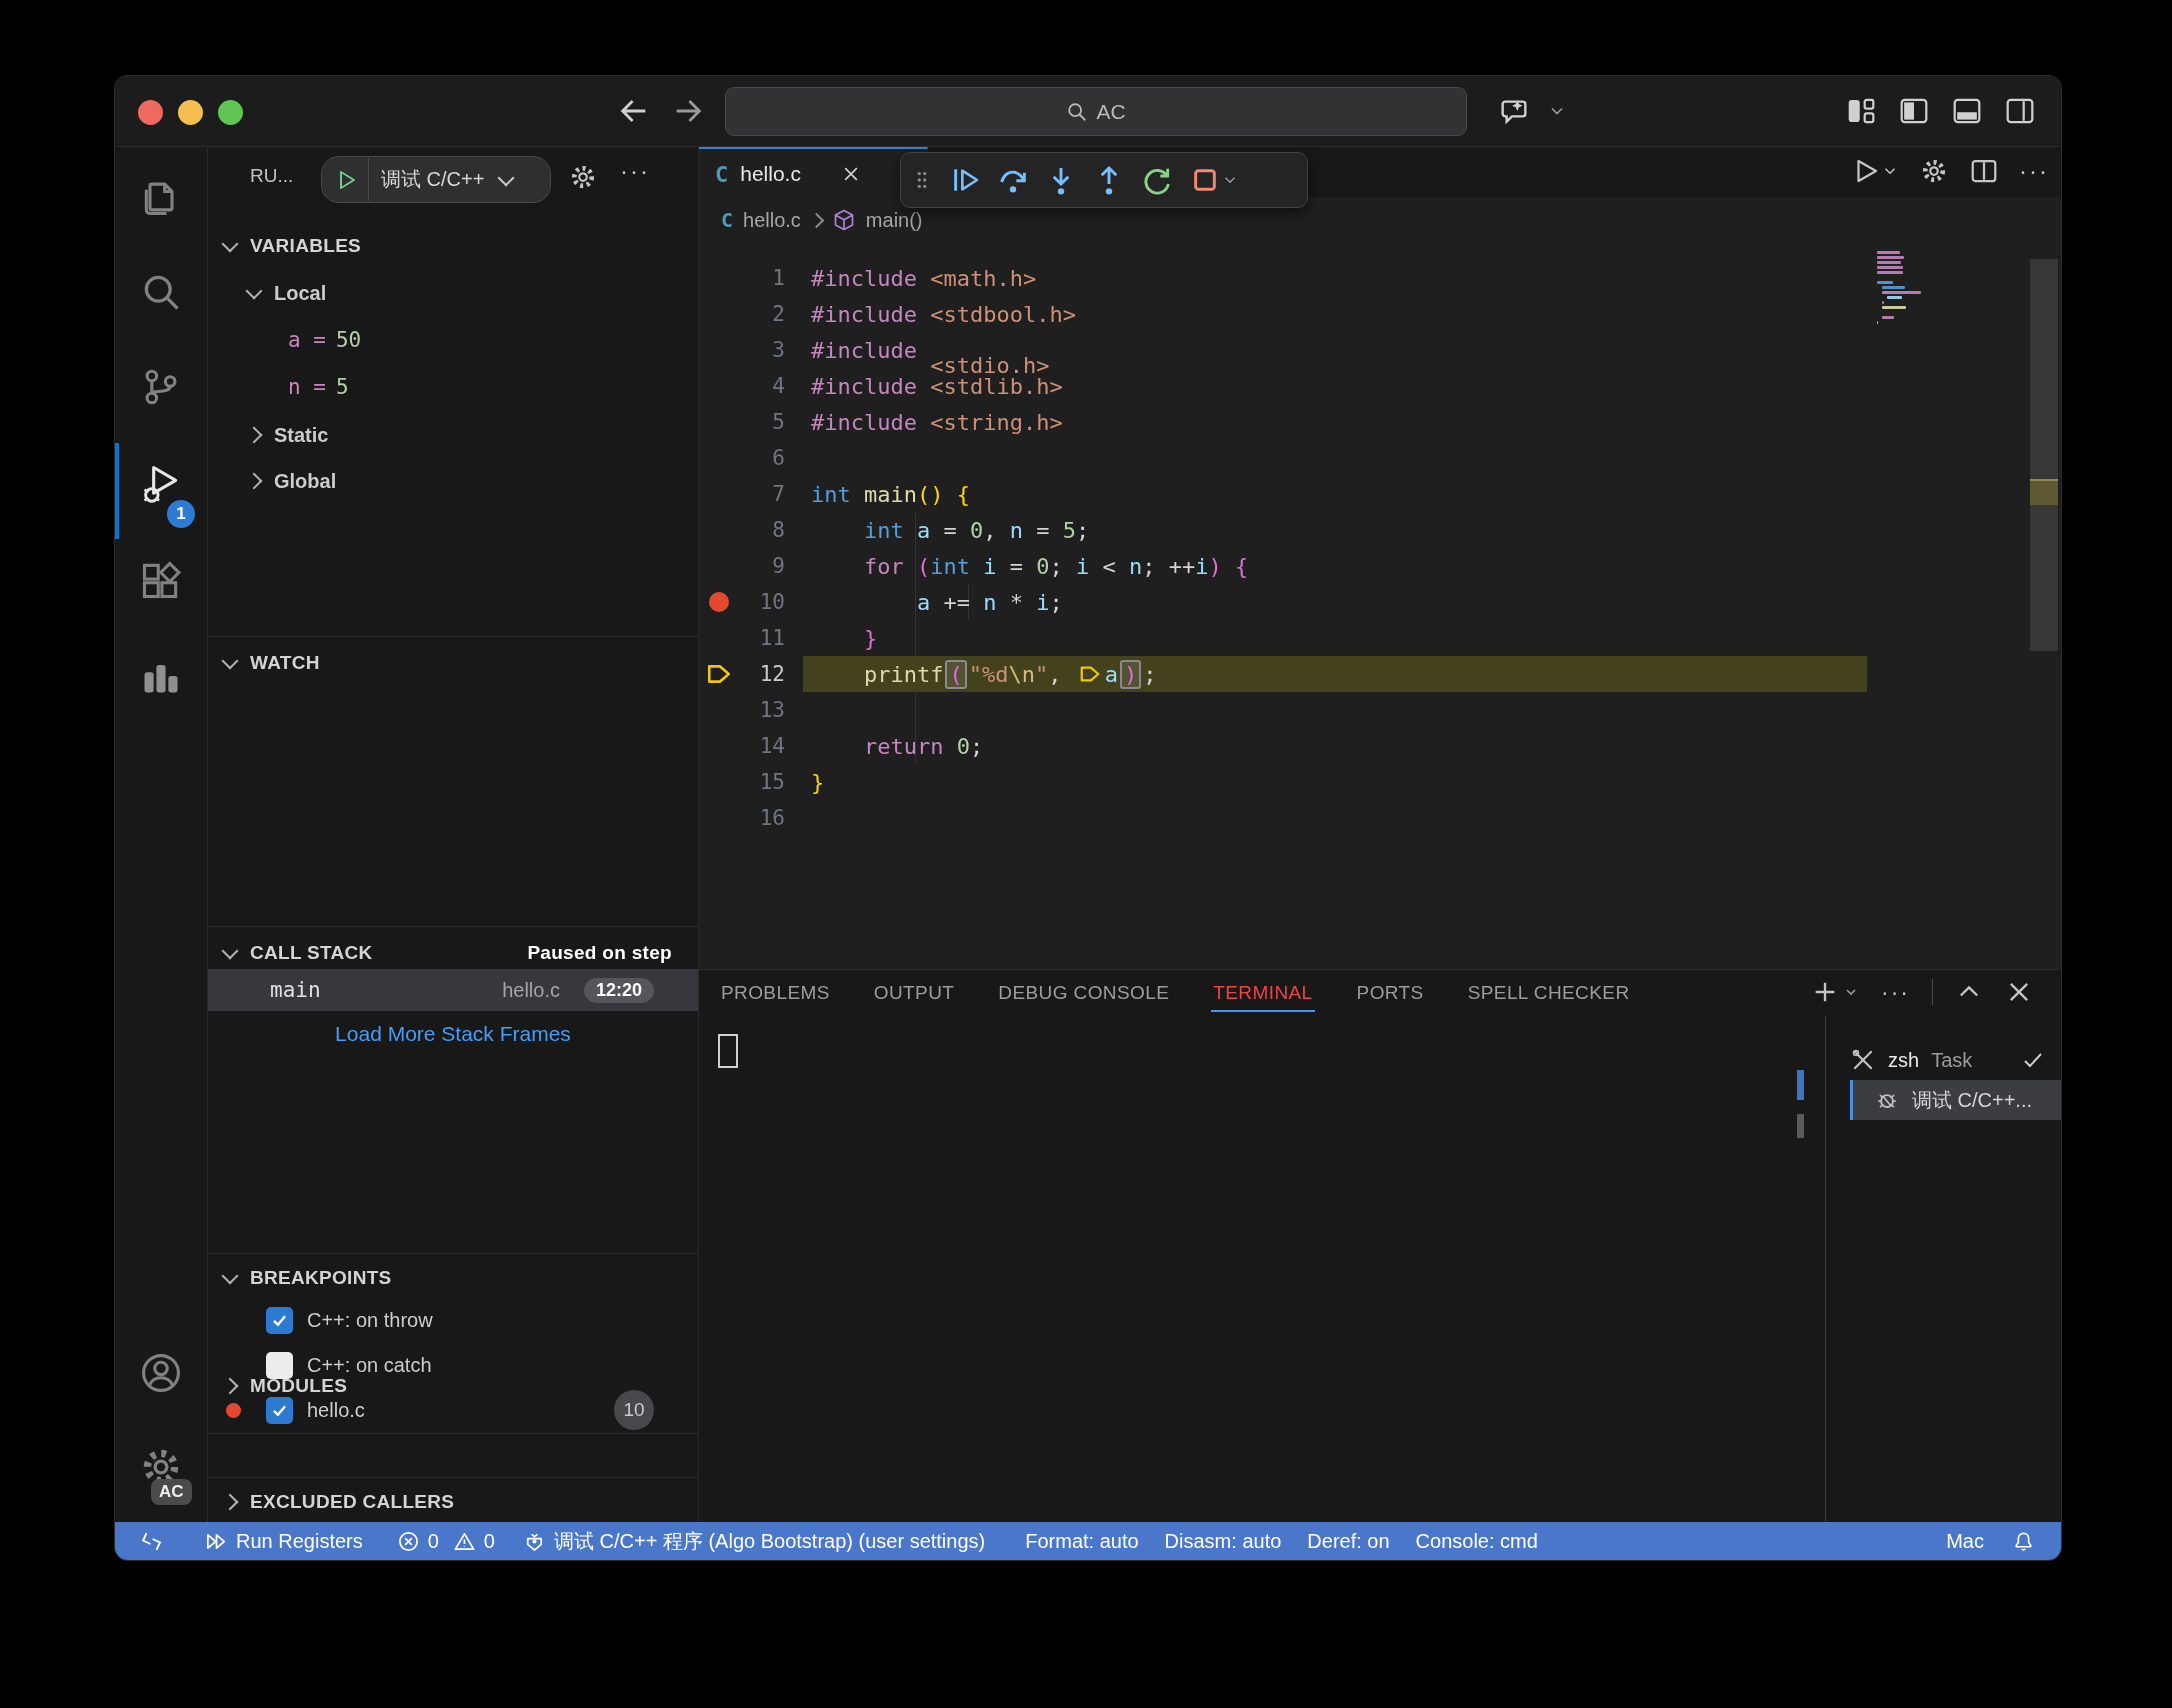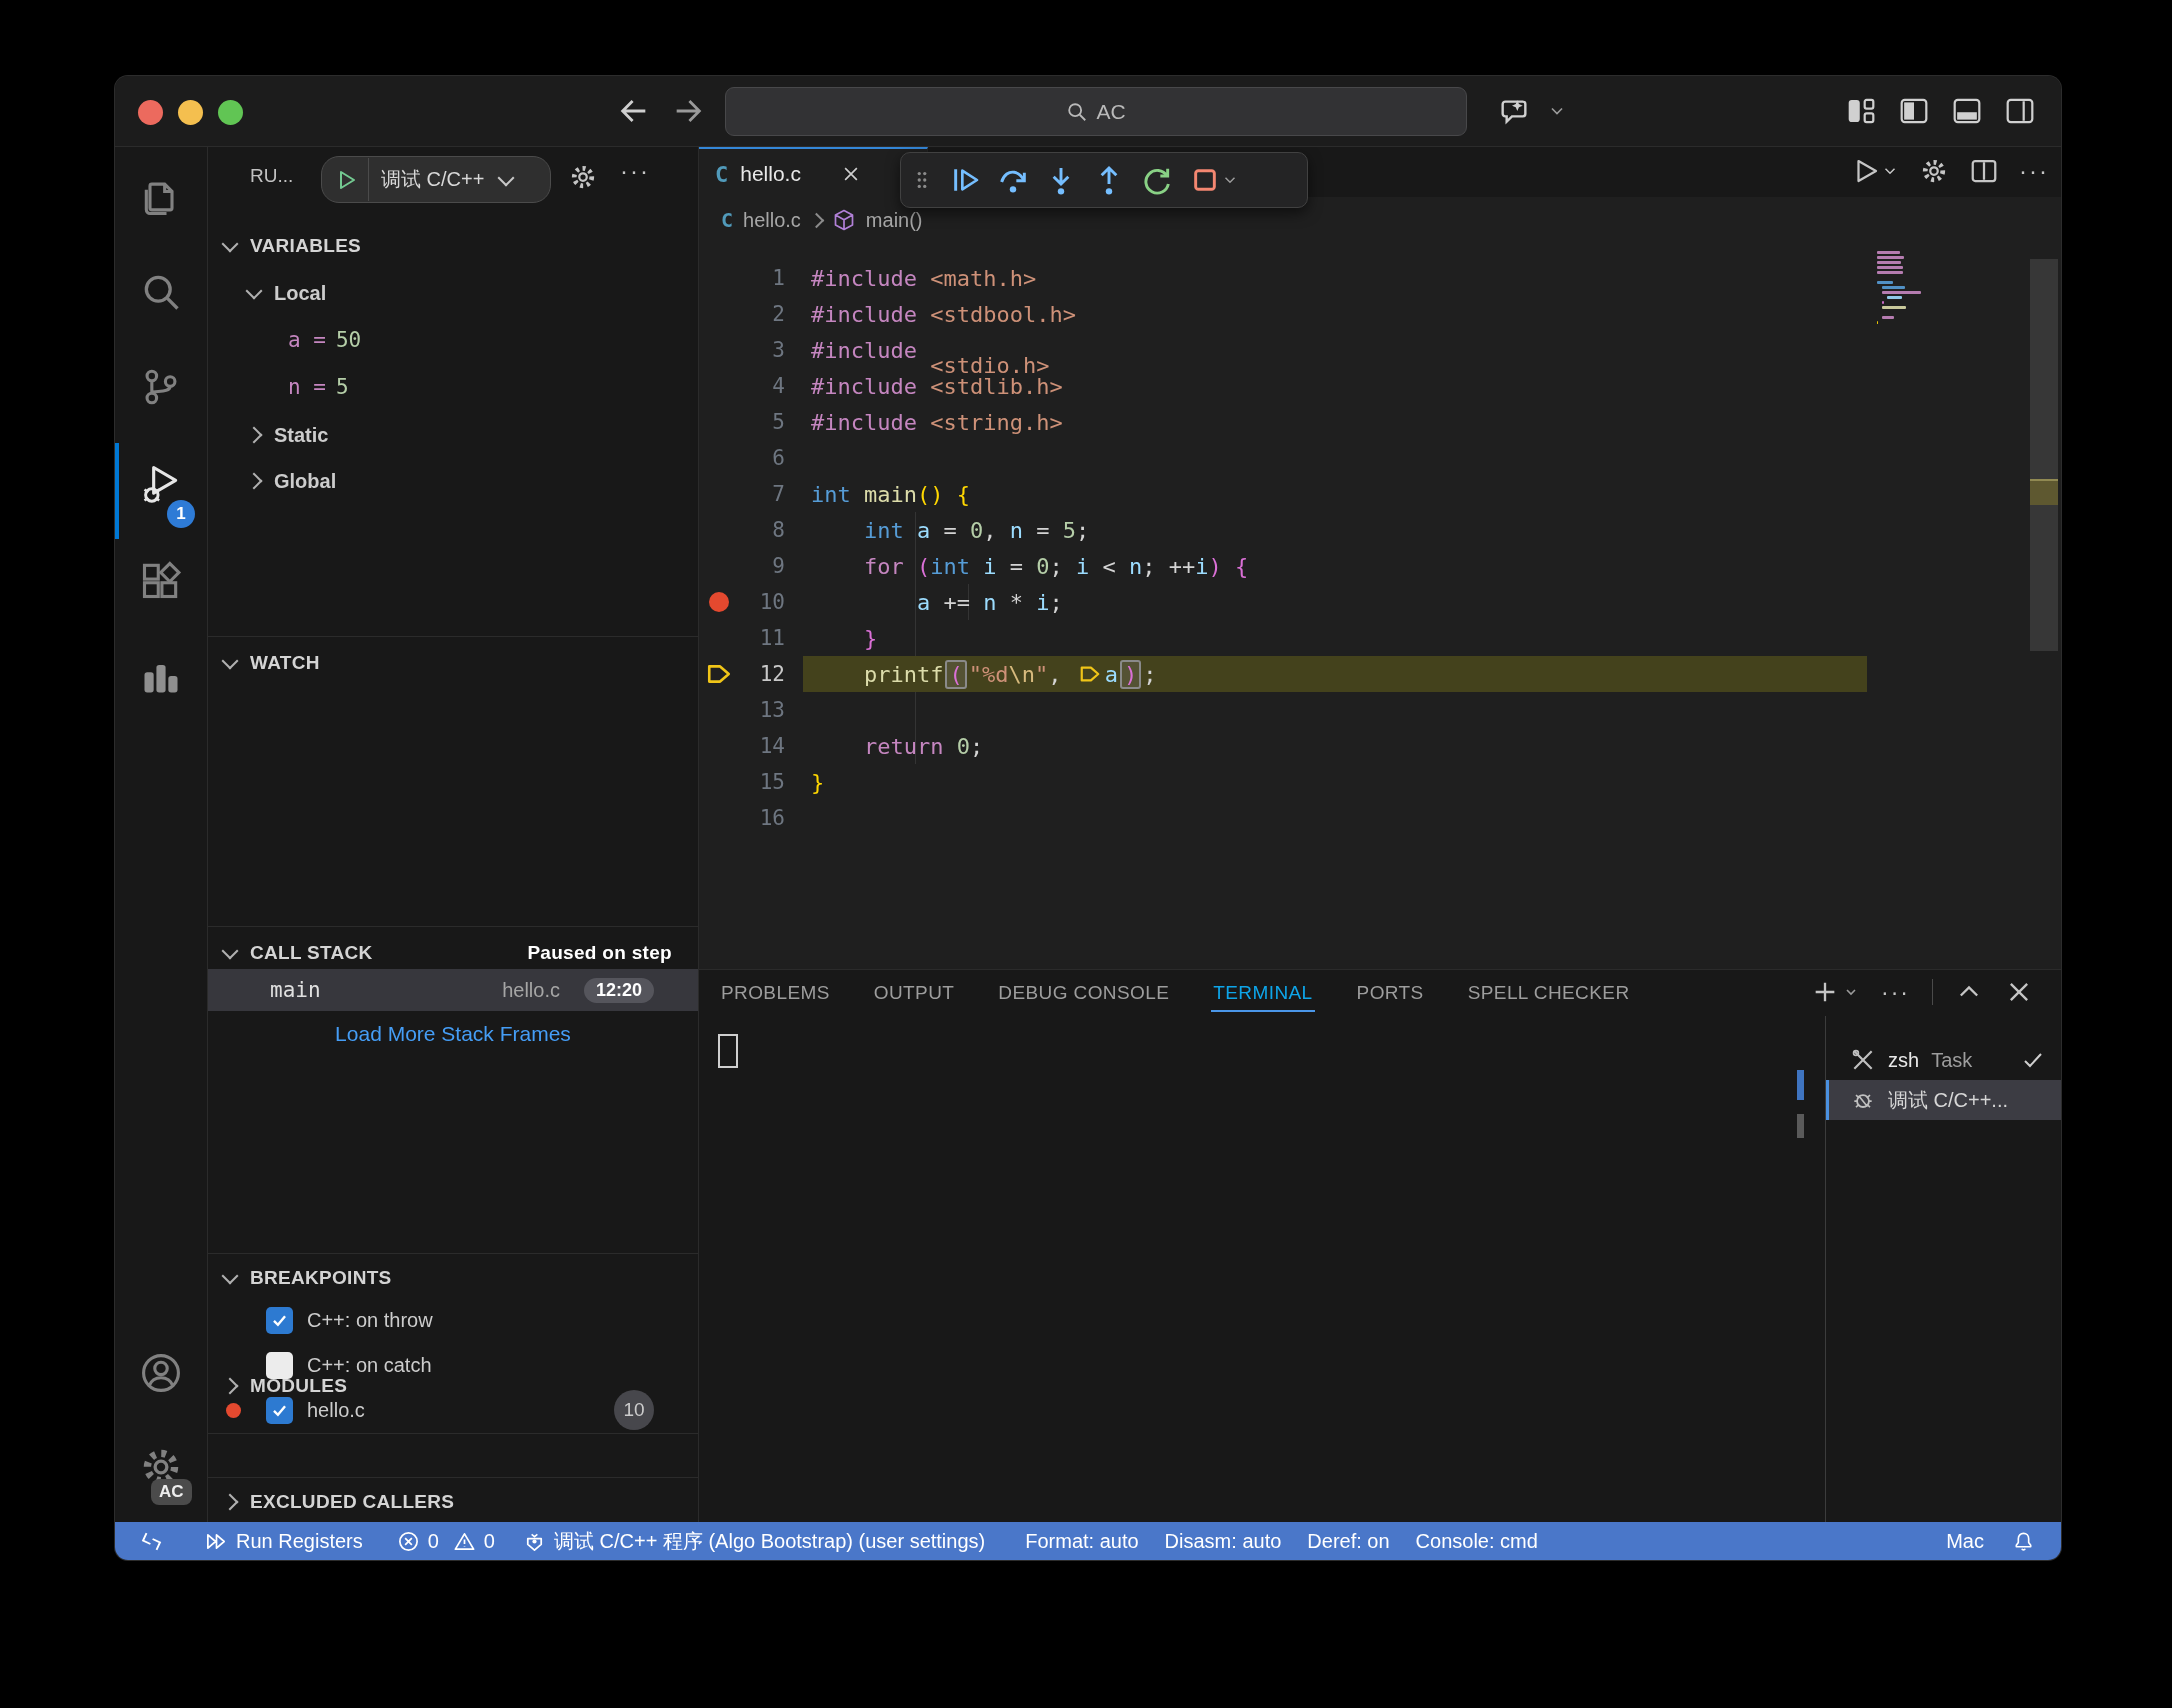--- a/index.html
+++ b/index.html
@@ -89,31 +89,31 @@
   #minimap{position:absolute;left:1178px;top:104px;width:132px;}
   .mm{height:3px;margin-bottom:2px;border-radius:1px;opacity:.9;}
   #vscroll{position:absolute;right:3px;top:112px;width:28px;height:392px;background:#3c3c3c;opacity:.85;}
   #vscroll .mark{position:absolute;left:0;right:0;top:220px;height:24px;background:#6a6233;border-top:2px solid #a49c5c;}
 
   
   #panel{flex:1;background:#181818;border-top:1px solid #2b2b2b;position:relative;min-height:0;}
   #panel-tabs{position:absolute;left:20px;top:0;height:46px;display:flex;align-items:center;gap:40px;
               font-size:19px;color:#9d9d9d;letter-spacing:.4px;}
   .ptab{cursor:pointer;position:relative;padding:10px 2px;}
-  .ptab.active{color:#0ea5e9;}
+  .ptab.active{color:#ef4444;}
   .ptab.active::after{content:'';position:absolute;left:0;right:0;bottom:2px;height:2px;background:#4a96e8;}
   .panel-actions{position:absolute;right:28px;top:8px;display:flex;align-items:center;gap:22px;color:#c5c5c5;}
   .pa-icon{width:28px;height:28px;cursor:pointer;}
   .pa-sep{width:1px;height:26px;background:#4a4a4a;}
   #term-cursor{position:absolute;left:19px;top:64px;width:16px;height:30px;border:2px solid #cfcfcf;}
   #termlist{position:absolute;left:1126px;top:46px;bottom:0;right:0;border-left:1px solid #3c3c3c;}
   .trow{position:absolute;left:0;right:0;height:40px;display:flex;align-items:center;gap:12px;padding-left:24px;
         color:#d6d6d6;font-size:20px;cursor:pointer;}
   .trow .ticon{width:26px;height:26px;color:#c0c0c0;flex:none;}
-  .trow.sel{background:#3c3c43;border-left:3px solid #4a90e0;padding-left:21px;}
+  .trow.sel{background:#3c3c43;border-left:3px solid #4a90e0;padding-left:21px;margin-left:24px;}
   #dec-blue{position:absolute;left:1098px;top:100px;width:7px;height:30px;background:#3f74c0;}
   #dec-gray{position:absolute;left:1098px;top:144px;width:7px;height:24px;background:#5a5a5a;}
 
   
   #statusbar{height:38px;flex:none;background:#4a77c9;display:flex;align-items:center;color:#fff;font-size:20px;}
   .sb-item{display:flex;align-items:center;gap:8px;cursor:pointer;white-space:nowrap;}
   .sb-icon{width:23px;height:23px;}
 </style>
 </head>
 <body>

